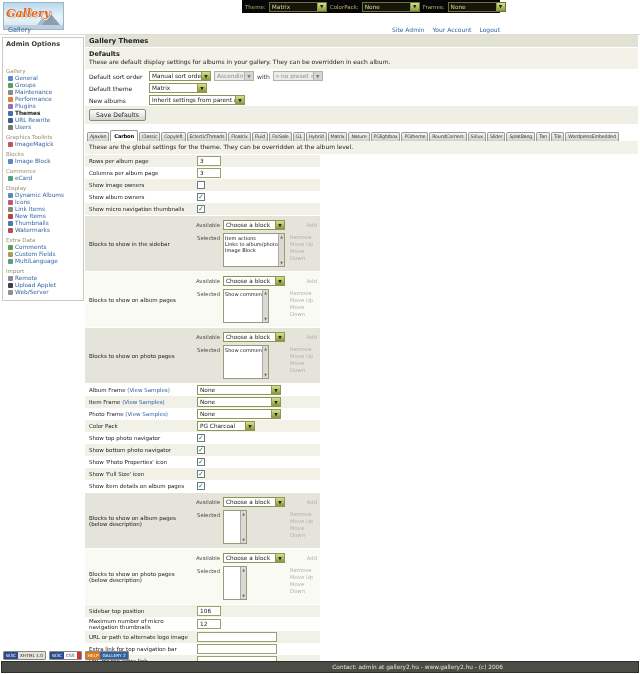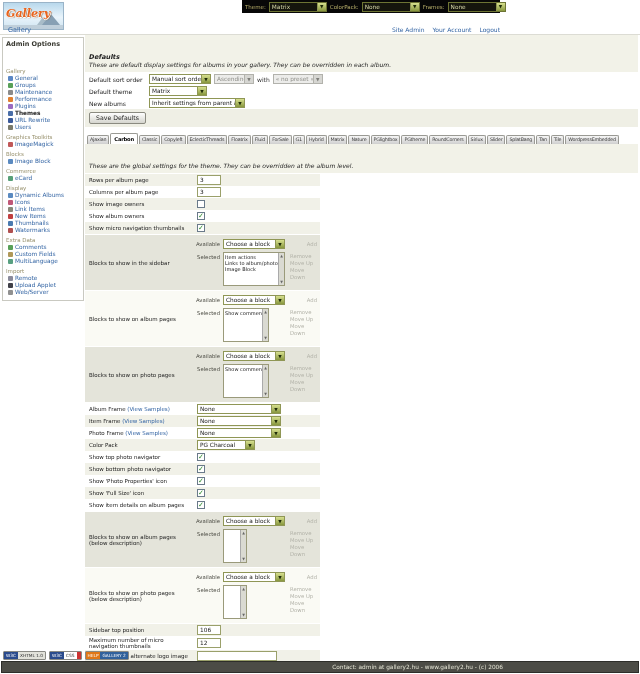--- a/index.html
+++ b/index.html
@@ -35,21 +35,21 @@
   .sb-title { font-size:6.5px; font-weight:bold; color:#3a3a32; margin-bottom:20px; }
   .sb-sec { font-size:5.5px; color:#97906c; margin:3px 0 1px; }
   .sb-item { display:flex; align-items:center; gap:2px; line-height:7px; height:7px; margin-left:2px;
     font-size:5.8px; color:#3465a4; cursor:pointer; white-space:nowrap; overflow:hidden; }
   .sb-item.current { color:#1a1a1a; font-weight:bold; }
   .sb-ico { width:5px; height:5px; border-radius:1px; flex:0 0 auto; }
   
   .content { position:absolute; left:85px; top:35px; width:553px; }
   .bar { background:#e2e2d4; border-bottom:1px solid #fff; font-weight:bold; font-size:6.8px;
     padding:2px 4px; }
-  .band { background:#f2f2e8; border-bottom:1px solid #fff; padding:18px 4px 3px; font-size:6px; line-height:8px;font-style:italic; }
+  .band { background:#f2f2e8; border-bottom:1px solid #fff; padding:2px 4px 3px; font-size:6px; line-height:8px; }
   .band .band-title { font-weight:bold; font-size:6.5px; }
   
   .drow { display:flex; align-items:center; height:12px; padding-left:4px; background:#fff; font-size:6px; }
   .dlabel { min-width:60px; white-space:nowrap; padding-right:4px; }
   .with { margin:0 3px; color:#333; }
   
   .sel { display:inline-flex; align-items:center; height:10px; background:#fff;
     border:1px solid #8f9655; font-size:5.8px; color:#222; padding-left:2px; flex:0 0 auto; }
   .sel .val { flex:1; overflow:hidden; white-space:nowrap; padding-right:2px; }
   .sel .arr { width:9px; align-self:stretch; background:linear-gradient(#d7e08f,#88973e);
@@ -242,20 +242,21 @@
         <span class="sb-lbl">Upload Applet</span>
       </div>
       <div class="sb-item">
         <span class="sb-ico" style="background: rgb(144, 144, 144);"></span>
         <span class="sb-lbl">Web/Server</span>
       </div>
     </div>
 </div>
 
 <div class="content">
+  <div class="bar">Gallery Themes</div>
 
   <div class="band">
     <div class="band-title">Defaults</div>
     <div>These are default display settings for albums in your gallery. They can be overridden in each album.</div>
   </div>
 
   <div class="drow">
     <span class="dlabel">Default sort order</span>
     <span class="sel w62">
       <span class="val">Manual sort order</span>

